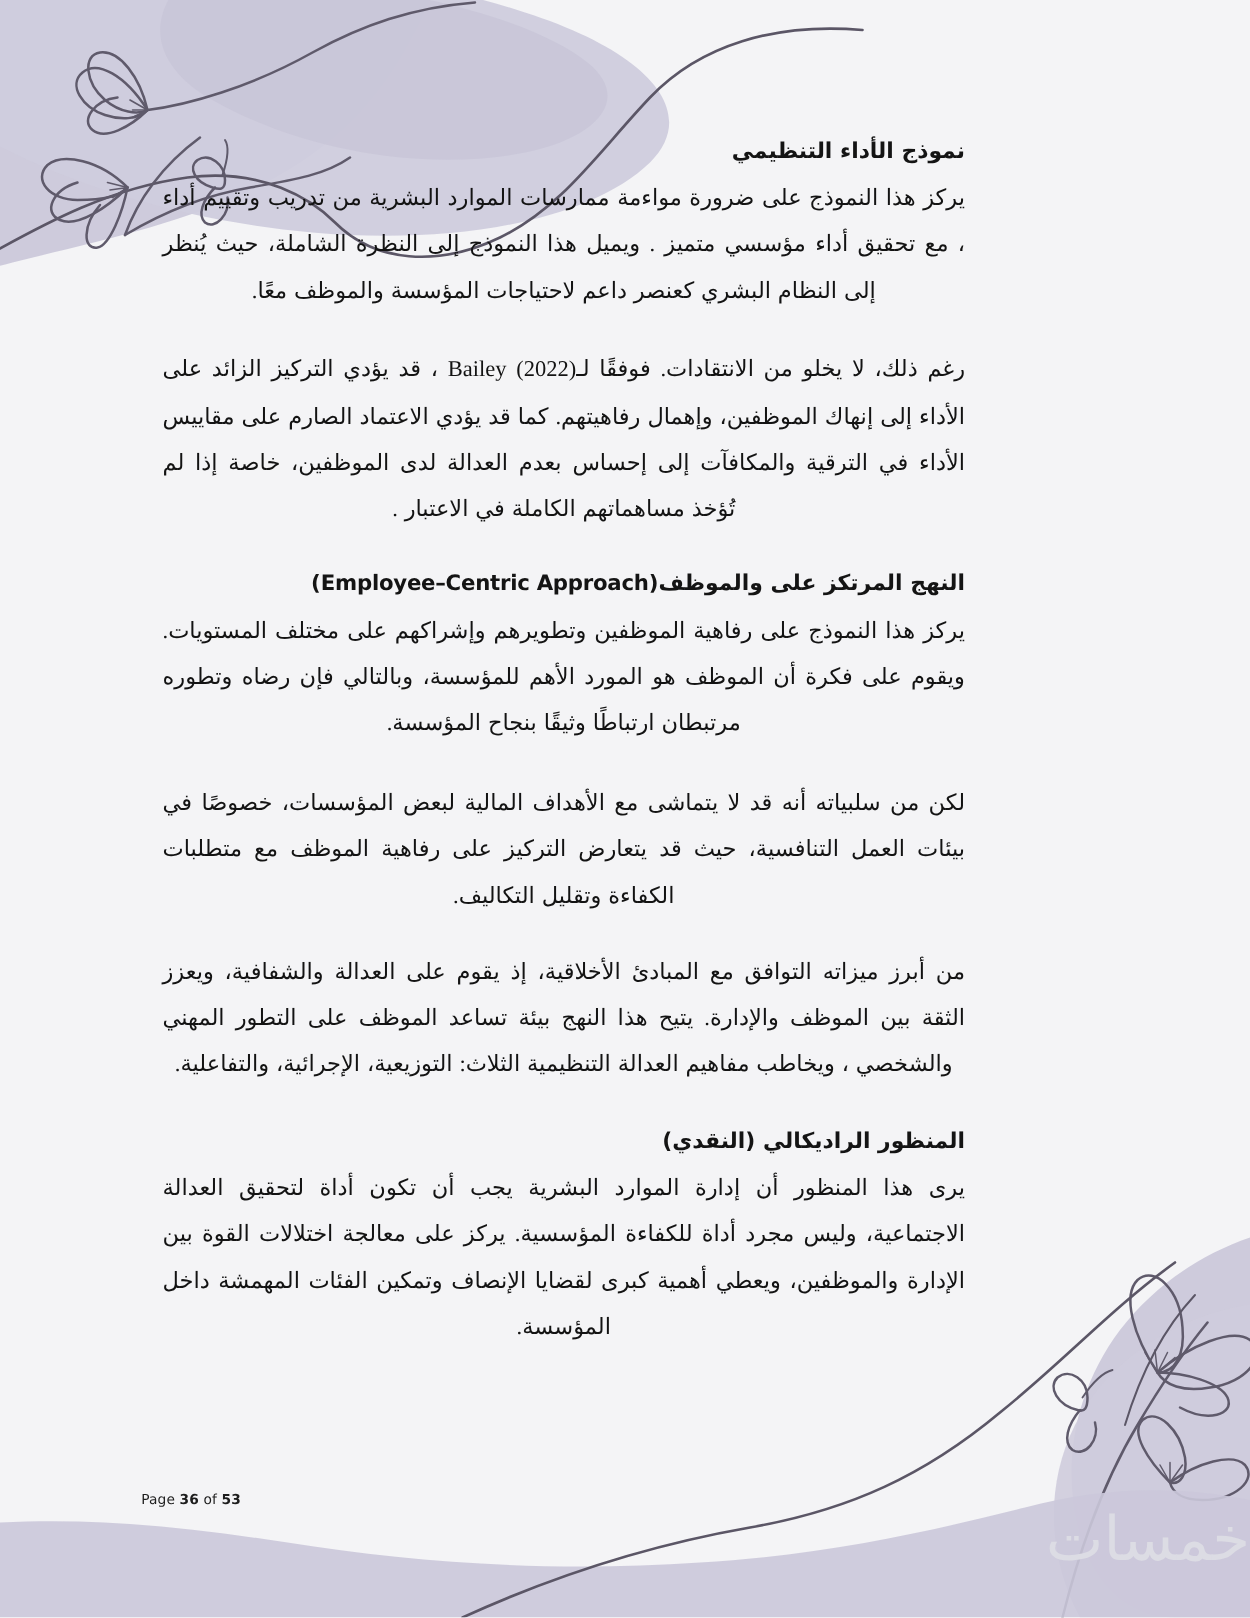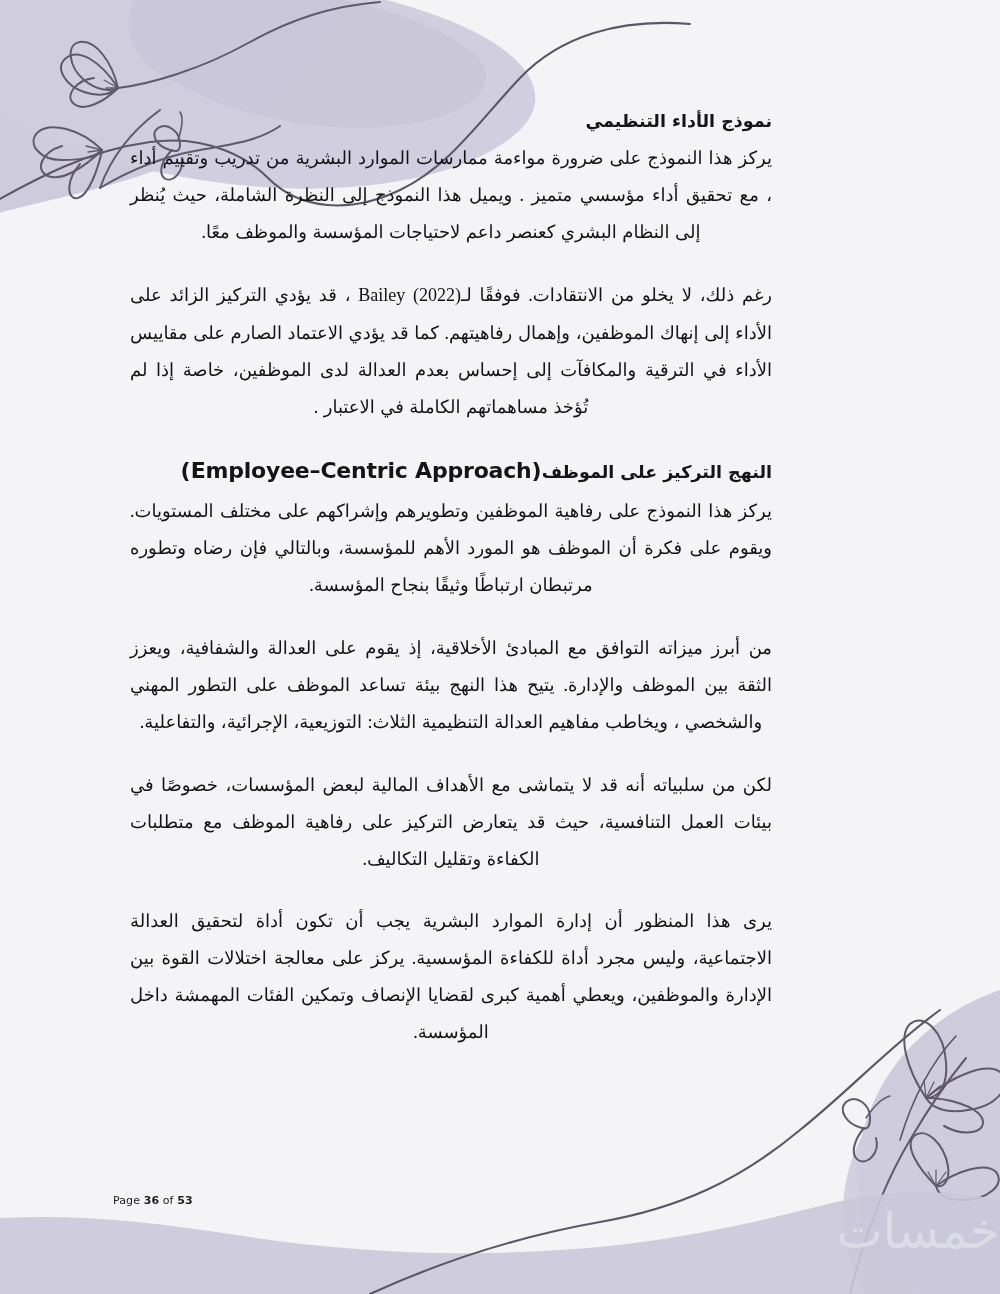--- a/index.html
+++ b/index.html
@@ -73,21 +73,21 @@
     line-height: 2.06;
     text-align: justify;
     text-align-last: center;
     direction: rtl;
     word-spacing: 1px;
   }
   p.para.tight { margin-bottom: 24px; }
 
   h2.sec-heading .latin-h {
     font-family: "DejaVu Sans", "Liberation Sans", sans-serif;
-    font-size: 22px;
+    font-size: 17px;
     font-weight: bold;
     letter-spacing: -0.2px;
   }
 
   
   .footer {
     position: absolute;
     bottom: 86px;
     left: 113px;
     z-index: 3;
@@ -193,25 +193,26 @@
 
   <div class="watermark">خمسات</div>
 
   <div class="content">
     <div class="body-col">
 
       <h2 class="sec-heading">نموذج الأداء التنظيمي</h2>
       <p class="para">يركز  هذا النموذج على ضرورة مواءمة ممارسات الموارد البشرية من تدريب وتقييم أداء ، مع تحقيق أداء مؤسسي متميز . ويميل هذا النموذج إلى النظرة الشاملة، حيث يُنظر إلى النظام البشري كعنصر داعم لاحتياجات المؤسسة والموظف معًا.</p>
       <p class="para">رغم ذلك، لا يخلو من الانتقادات. فوفقًا لـ(2022) Bailey ، قد يؤدي التركيز الزائد على الأداء إلى إنهاك الموظفين، وإهمال رفاهيتهم. كما قد يؤدي الاعتماد الصارم على مقاييس الأداء في الترقية والمكافآت إلى إحساس بعدم العدالة لدى الموظفين، خاصة إذا لم تُؤخذ مساهماتهم الكاملة في الاعتبار .</p>
 
-      <h2 class="sec-heading second"><span>النهج التركيز على الموظف</span><span class="latin-h">(Employee–Centric Approach)</span></h2>
+      <h2 class="sec-heading second"><span>النهج المرتكز على والموظف</span><span class="latin-h">(Employee–Centric Approach)</span></h2>
       <p class="para">يركز  هذا النموذج على رفاهية الموظفين وتطويرهم وإشراكهم على مختلف المستويات. ويقوم على فكرة أن الموظف هو المورد الأهم للمؤسسة، وبالتالي فإن رضاه وتطوره مرتبطان ارتباطًا وثيقًا بنجاح المؤسسة.</p>
+      <p class="para tight">لكن من سلبياته أنه قد لا يتماشى مع الأهداف المالية لبعض المؤسسات، خصوصًا في بيئات العمل التنافسية، حيث قد يتعارض التركيز  على رفاهية الموظف مع متطلبات الكفاءة وتقليل التكاليف.</p>
       <p class="para">من أبرز ميزاته التوافق مع المبادئ الأخلاقية، إذ يقوم على العدالة والشفافية، ويعزز  الثقة بين الموظف والإدارة. يتيح هذا النهج بيئة تساعد الموظف على التطور المهني والشخصي ، ويخاطب مفاهيم العدالة التنظيمية الثلاث: التوزيعية، الإجرائية، والتفاعلية.</p>
-      <p class="para tight">لكن من سلبياته أنه قد لا يتماشى مع الأهداف المالية لبعض المؤسسات، خصوصًا في بيئات العمل التنافسية، حيث قد يتعارض التركيز  على رفاهية الموظف مع متطلبات الكفاءة وتقليل التكاليف.</p>
-
+
+      <h2 class="sec-heading third">المنظور الراديكالي (النقدي)</h2>
       <p class="para">يرى هذا المنظور أن إدارة الموارد البشرية يجب أن تكون أداة لتحقيق العدالة الاجتماعية، وليس مجرد أداة للكفاءة المؤسسية. يركز  على معالجة اختلالات القوة بين الإدارة والموظفين، ويعطي أهمية كبرى لقضايا الإنصاف وتمكين الفئات المهمشة داخل المؤسسة.</p>
 
     </div>
   </div>
 
   <div class="footer">
     <span class="footer-text"><span>Page</span>&nbsp;<b>36</b>&nbsp;<span>of</span>&nbsp;<b>53</b></span>
   </div>
 
 </div>

